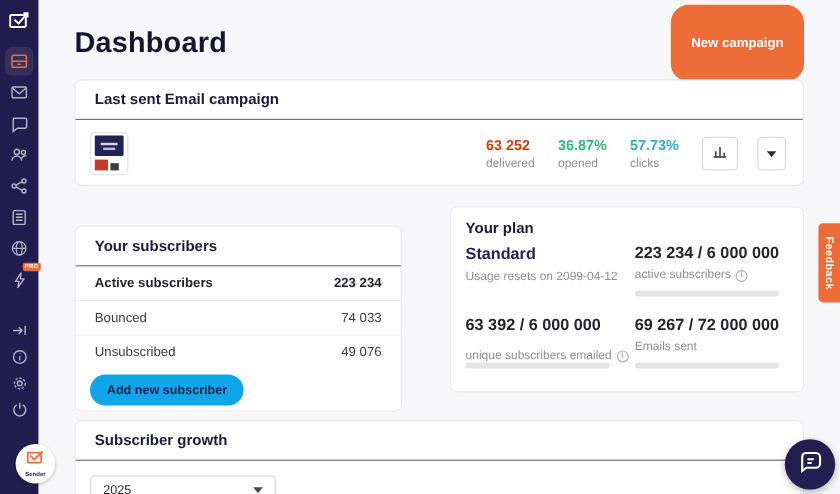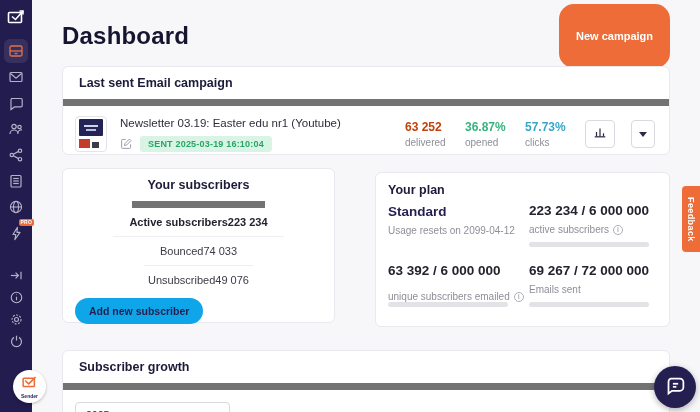--- a/index.html
+++ b/index.html
@@ -21,21 +21,21 @@
   .sender-badge .brand-word { font-size:5px; color:#241f51; font-weight:bold; margin-top:1px; }
 
   
   .main { position:absolute; left:32px; top:0; width:668px; height:412px; }
   .page-head { position:absolute; left:30px; right:30px; top:22px; height:28px; display:flex; align-items:center; justify-content:space-between; }
   .page-title { font-size:24px; font-weight:bold; color:#15152f; letter-spacing:.2px; }
   .btn-orange { background:#ed6c37; color:#fff; border:none; border-radius:15px; font-weight:bold; cursor:pointer; font-family:inherit; }
   .new-campaign { font-size:11px; padding:26px 17px; }
 
   .card { position:absolute; background:#fff; border:1px solid #e8e8ee; border-radius:6px; }
-  .card-head { padding:9px 16px; border-bottom:7px solid #737373; display:flex; align-items:center; }
+  .card-head { padding:9px 16px; border-bottom:1px solid #737373; display:flex; align-items:center; }
   .card-title { font-size:12.5px; font-weight:bold; color:#1c1b3a; }
 
   
   .card-campaign { left:30px; top:66px; width:608px; height:89px; }
   .camp-body { display:flex; align-items:center; padding:10px 14px 10px 12px; height:56px; }
   .thumb { width:32px; height:36px; border:1px solid #e3e3e9; border-radius:4px; background:#fff; overflow:hidden; flex:none; position:relative; }
   .thumb .t-top { position:absolute; left:3px; top:2px; right:3px; height:17px; background:#232355; border-radius:1px; }
   .thumb .t-line1 { position:absolute; left:8px; top:8px; right:8px; height:2px; background:#cfd3ee; }
   .thumb .t-line2 { position:absolute; left:10px; top:12px; right:10px; height:2px; background:#b9bede; }
   .thumb .t-red { position:absolute; left:3px; bottom:3px; width:11px; height:9px; background:#c43b2c; }
@@ -47,21 +47,21 @@
   .badge-sent { background:#d9f4e5; color:#27a567; font-size:9px; font-weight:bold; padding:3px 8px; border-radius:3px; letter-spacing:.2px; white-space:nowrap; }
   .camp-stats { margin-left:auto; display:flex; align-items:center; gap:16px; }
   .stat { min-width:44px; }
   .stat-val { font-size:12px; font-weight:bold; margin-bottom:3px; }
   .stat-lbl { font-size:10px; color:#8e8e99; }
   .icon-btn { width:30px; height:28px; border:1px solid #d9d9e0; border-radius:4px; background:#fff; display:flex; align-items:center; justify-content:center; cursor:pointer; }
   .icon-btn.caret { width:24px; }
   .caret-glyph { width:0; height:0; border-left:4px solid transparent; border-right:4px solid transparent; border-top:5px solid #2b2b44; }
 
   
-  .card-subs { left:30px; top:168px; width:273px; height:155px;align-items:center; }
+  .card-subs { left:30px; top:188px; width:273px; height:155px; }
   .sub-row { display:flex; justify-content:space-between; align-items:center; padding:8px 16px; border-bottom:1px solid #efeff3; font-size:11px; color:#3a3a46; }
   .sub-row.first { font-weight:bold; color:#23232f; }
   .sub-row:nth-child(4) { border-bottom:none; }
   .btn-peach { background:#0ea5e9; color:#241f51; border:none; border-radius:13px; font-size:10.5px; font-weight:bold; padding:7px 14px; margin:4px 12px; cursor:pointer; font-family:inherit; align-self:flex-start; }
 
   
   .card-plan { left:343px; top:172px; width:295px; height:155px; }
   .plan-title { position:absolute; left:12px; top:10px; font-size:12.5px; font-weight:bold; color:#1c1b3a; }
   .plan-name { position:absolute; left:12px; top:31px; font-size:13.5px; font-weight:bold; color:#241f51; }
   .plan-note { position:absolute; left:12px; top:52px; font-size:10px; color:#8e8e99; }
@@ -254,34 +254,20 @@
         <span class="card-title">Last sent Email campaign</span>
       </div>
       <div class="camp-body">
         <div class="thumb">
           <div class="t-top"></div>
           <div class="t-line1"></div>
           <div class="t-line2"></div>
           <div class="t-red"></div>
           <div class="t-dark"></div>
         </div>
-        <div class="camp-info">
-          <div class="camp-name">Newsletter 03.19: Easter edu nr1 (Youtube)</div>
-          <div class="camp-status-row">
-            <span class="pencil">
-                <svg width="13" height="13" viewBox="0 0 16 16">
-                  <g fill="none" stroke="#9a9aa6" stroke-width="1.2">
-                    <path d="M13,9 v4 a1,1 0 0 1 -1,1 H3 a1,1 0 0 1 -1,-1 V4 a1,1 0 0 1 1,-1 h4"></path>
-                    <path d="M11.5,2.5 L13.5,4.5 L8,10 L5.5,10.5 L6,8 Z"></path>
-                  </g>
-                </svg>
-              </span>
-            <span class="badge-sent">SENT 2025-03-19 16:10:04</span>
-          </div>
-        </div>
         <div class="camp-stats">
           <div class="stat">
             <div class="stat-val" style="color: #c2410c;">63 252</div>
             <div class="stat-lbl">delivered</div>
           </div>
           <div class="stat">
             <div class="stat-val" style="color: rgb(54, 179, 126);">36.87%</div>
             <div class="stat-lbl">opened</div>
           </div>
           <div class="stat">

